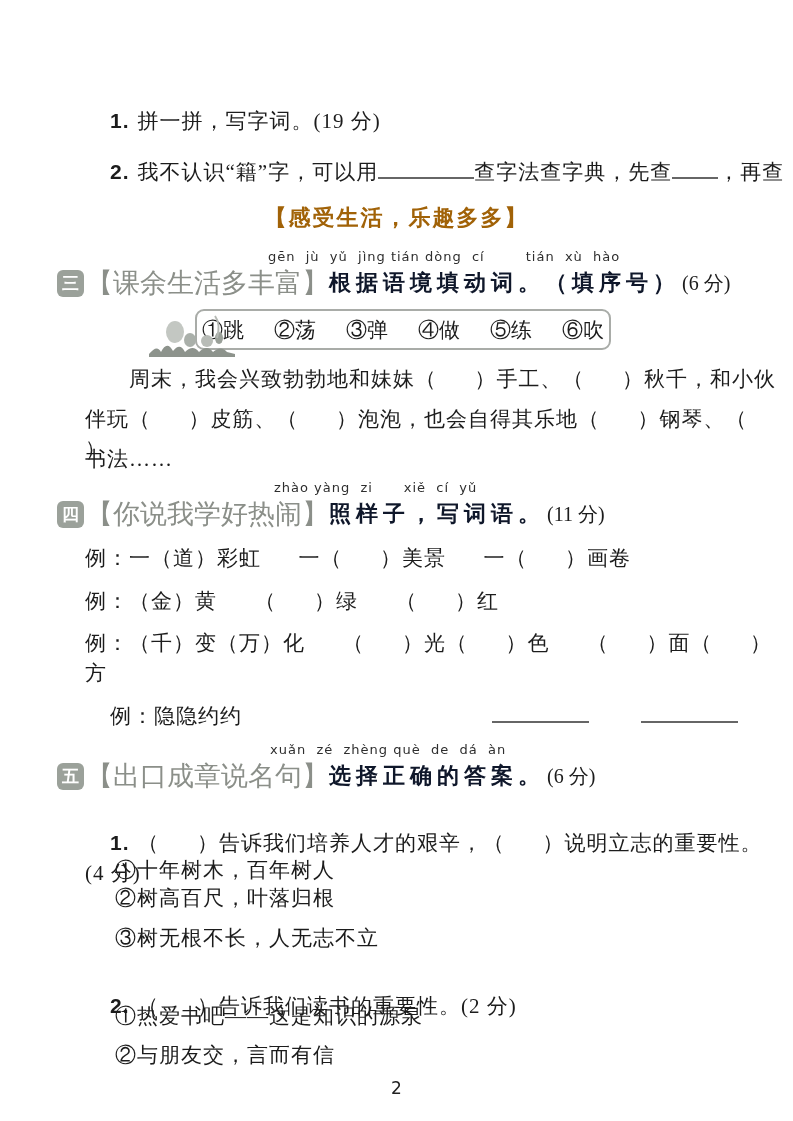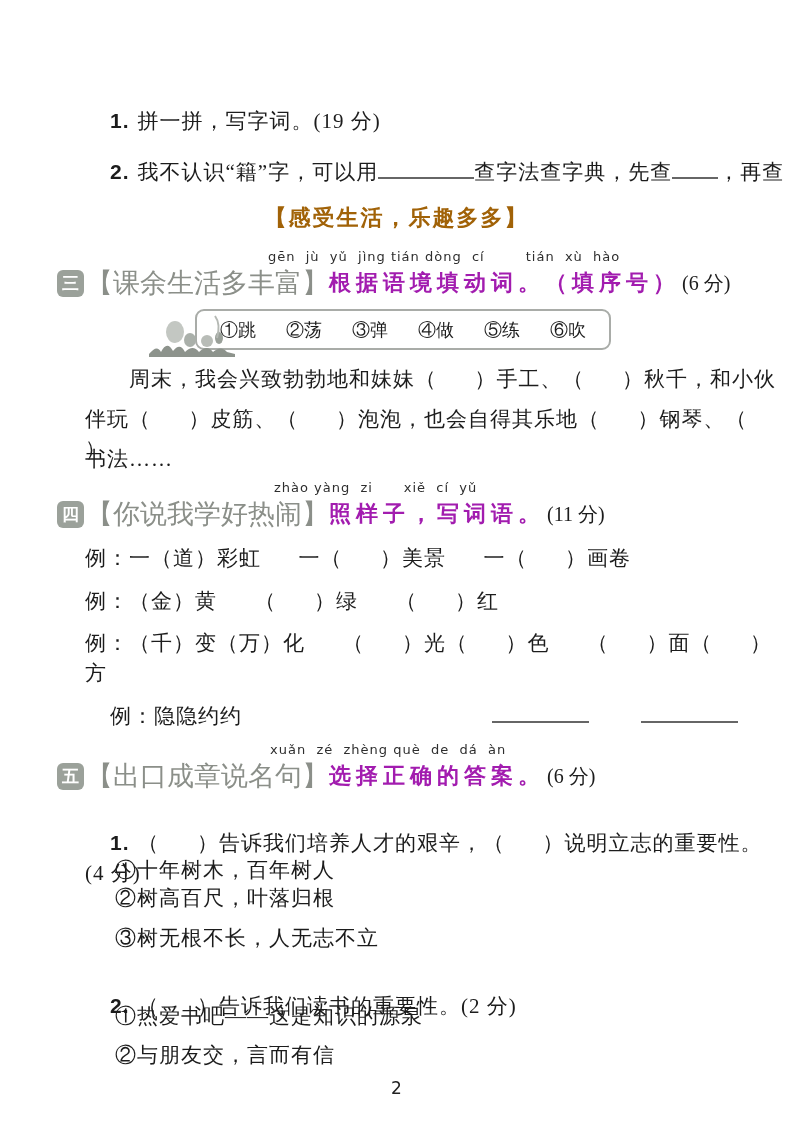--- a/index.html
+++ b/index.html
@@ -14,25 +14,25 @@
   .blank{display:inline-block;border-bottom:2px solid #666;height:1em;vertical-align:baseline;}
   .banner{width:100%;text-align:center;font-family:"Liberation Sans",sans-serif;
     font-weight:bold;font-size:22px;color:#a16207;letter-spacing:2px;}
   .pinyin{font-family:"DejaVu Sans",sans-serif;font-size:13px;color:#2e2e2e;letter-spacing:1px;}
   .section{display:flex;align-items:center;}
   .badge{width:27px;height:27px;border-radius:6px;background:#9ba19a;color:#ffffff;
     font-family:"Liberation Sans",sans-serif;font-weight:bold;font-size:17px;
     display:flex;align-items:center;justify-content:center;flex:0 0 auto;}
   .sec-label{font-family:"Liberation Sans",sans-serif;font-size:27px;color:#8b8f89;margin-left:2px;}
   .sec-title{font-family:"Liberation Sans",sans-serif;font-weight:bold;font-size:22px;
-    color:#a21caf;letter-spacing:5px;}
+    color:#0f172a;letter-spacing:5px;}
   .sec-score{font-size:20px;margin-left:2px;}
   .opt-box{border:2px solid #a9aca8;border-radius:9px;background:#fff;
     display:flex;align-items:center;justify-content:center;gap:30px;}
-  .opt-box .opt{font-size:18px;}
+  .opt-box .opt{font-size:21px;}
   .pagenum{width:100%;text-align:center;font-family:"DejaVu Sans",sans-serif;
     font-size:17px;color:#222;}
 </style>
 </head>
 <body>
 
 <div class="page">
 
   <div class="abs zh" style="left:85px;top:76px;">
     <span class="qnum">1.</span><span>拼一拼，写字词。(19 分)</span>

